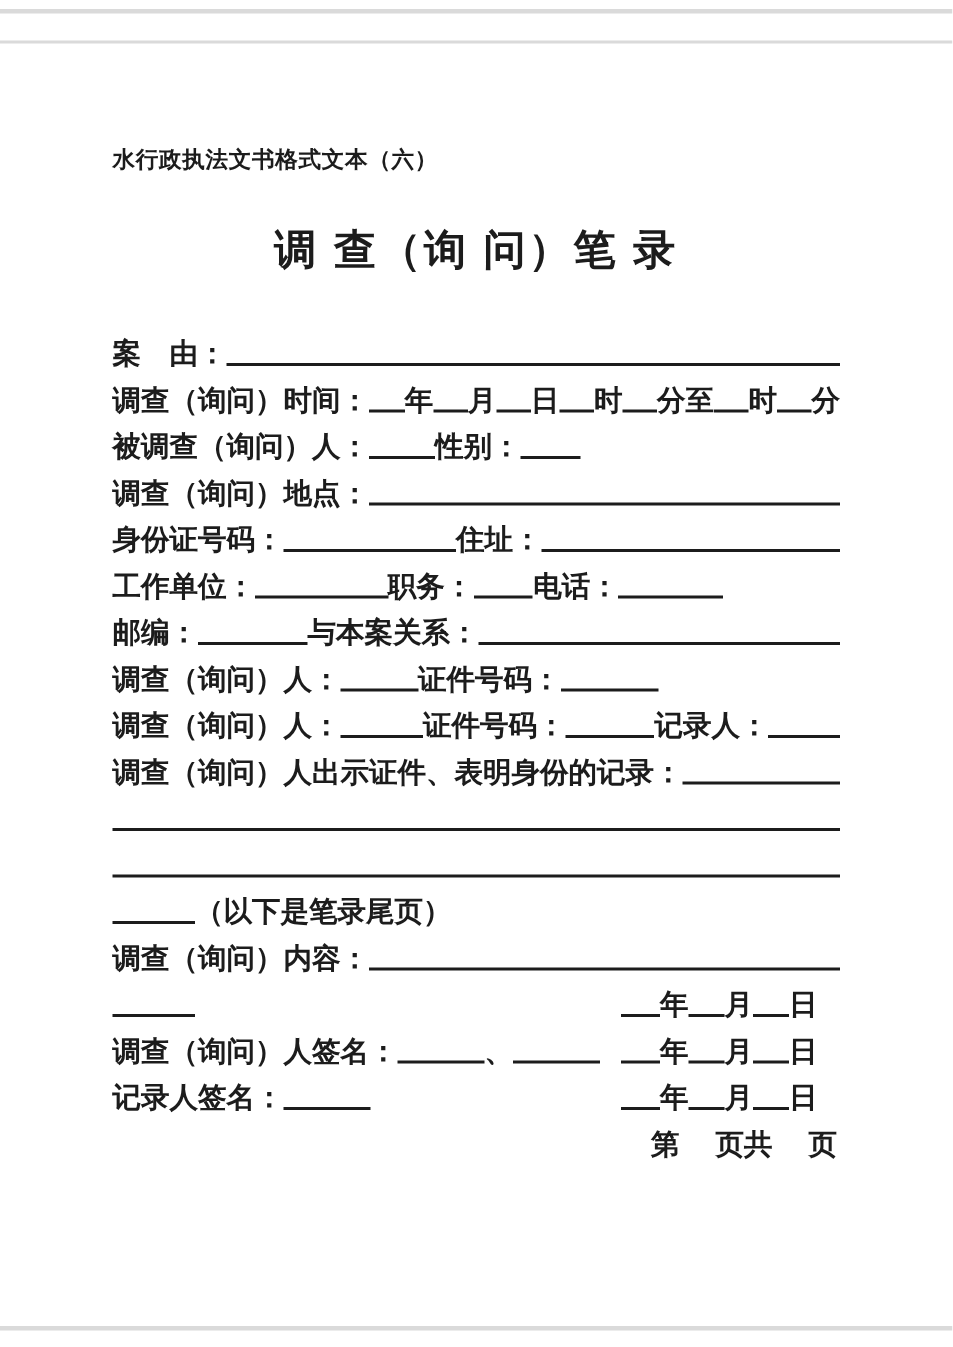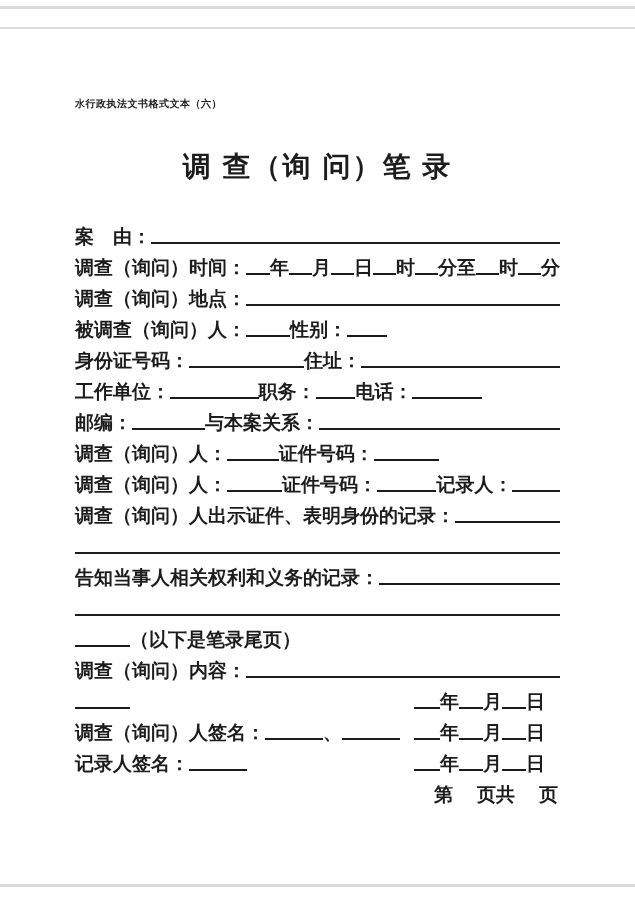--- a/index.html
+++ b/index.html
@@ -7,21 +7,21 @@
     width: 635px; height: 898px;
     background: #ffffff;
     position: relative;
     overflow: hidden;
     font-family: "Liberation Sans", "DejaVu Sans", sans-serif;
     color: #1c1c1c;
   }
   .rule { position: absolute; left: 0; width: 635px; background: #dadada; }
   .doc-label {
     position: absolute; top: 97px; left: 75px;
-    font-size: 10px; font-weight: bold; letter-spacing: 0.5px;
+    font-size: 15px; font-weight: bold; letter-spacing: 0.5px;
   }
   .title {
     position: absolute; top: 148px; left: 0; width: 635px;
     text-align: center; font-size: 28px; font-weight: bold; letter-spacing: 2px;
   }
   .form {
     position: absolute; top: 216px; left: 75px; width: 485px;
   }
   .line {
     display: flex; align-items: flex-end;
@@ -59,28 +59,28 @@
       <span class="b" style="width: 27px;"></span>
       <span class="t">时</span>
       <span class="b" style="width: 27px;"></span>
       <span class="t">分至</span>
       <span class="b" style="width: 27px;"></span>
       <span class="t">时</span>
       <span class="b" style="width: 27px;"></span>
       <span class="t">分</span>
     </div>
     <div class="line">
-      <span class="t">调查（询问）地点：</span>
-      <span class="b fill"></span>
-    </div>
-    <div class="line">
       <span class="t">被调查（询问）人：</span>
       <span class="b" style="width: 44px;"></span>
       <span class="t">性别：</span>
       <span class="b" style="width: 40px;"></span>
+    </div>
+    <div class="line">
+      <span class="t">调查（询问）地点：</span>
+      <span class="b fill"></span>
     </div>
     <div class="line">
       <span class="t">身份证号码：</span>
       <span class="b" style="width: 115px;"></span>
       <span class="t">住址：</span>
       <span class="b fill"></span>
     </div>
     <div class="line">
       <span class="t">工作单位：</span>
       <span class="b" style="width: 102px;"></span>
@@ -109,24 +109,20 @@
       <span class="t">证件号码：</span>
       <span class="b" style="width: 65px;"></span>
       <span class="t">记录人：</span>
       <span class="b" style="width: 52px;"></span>
     </div>
     <div class="line">
       <span class="t">调查（询问）人出示证件、表明身份的记录：</span>
       <span class="b fill"></span>
     </div>
     <div class="line">
-      <span class="b fill"></span>
-    </div>
-    <div class="line">
-      <span class="t">告知当事人相关权利和义务的记录：</span>
       <span class="b fill"></span>
     </div>
     <div class="line">
       <span class="b fill"></span>
     </div>
     <div class="line">
       <span class="b" style="width: 55px;"></span>
       <span class="t">（以下是笔录尾页）</span>
     </div>
     <div class="line">

